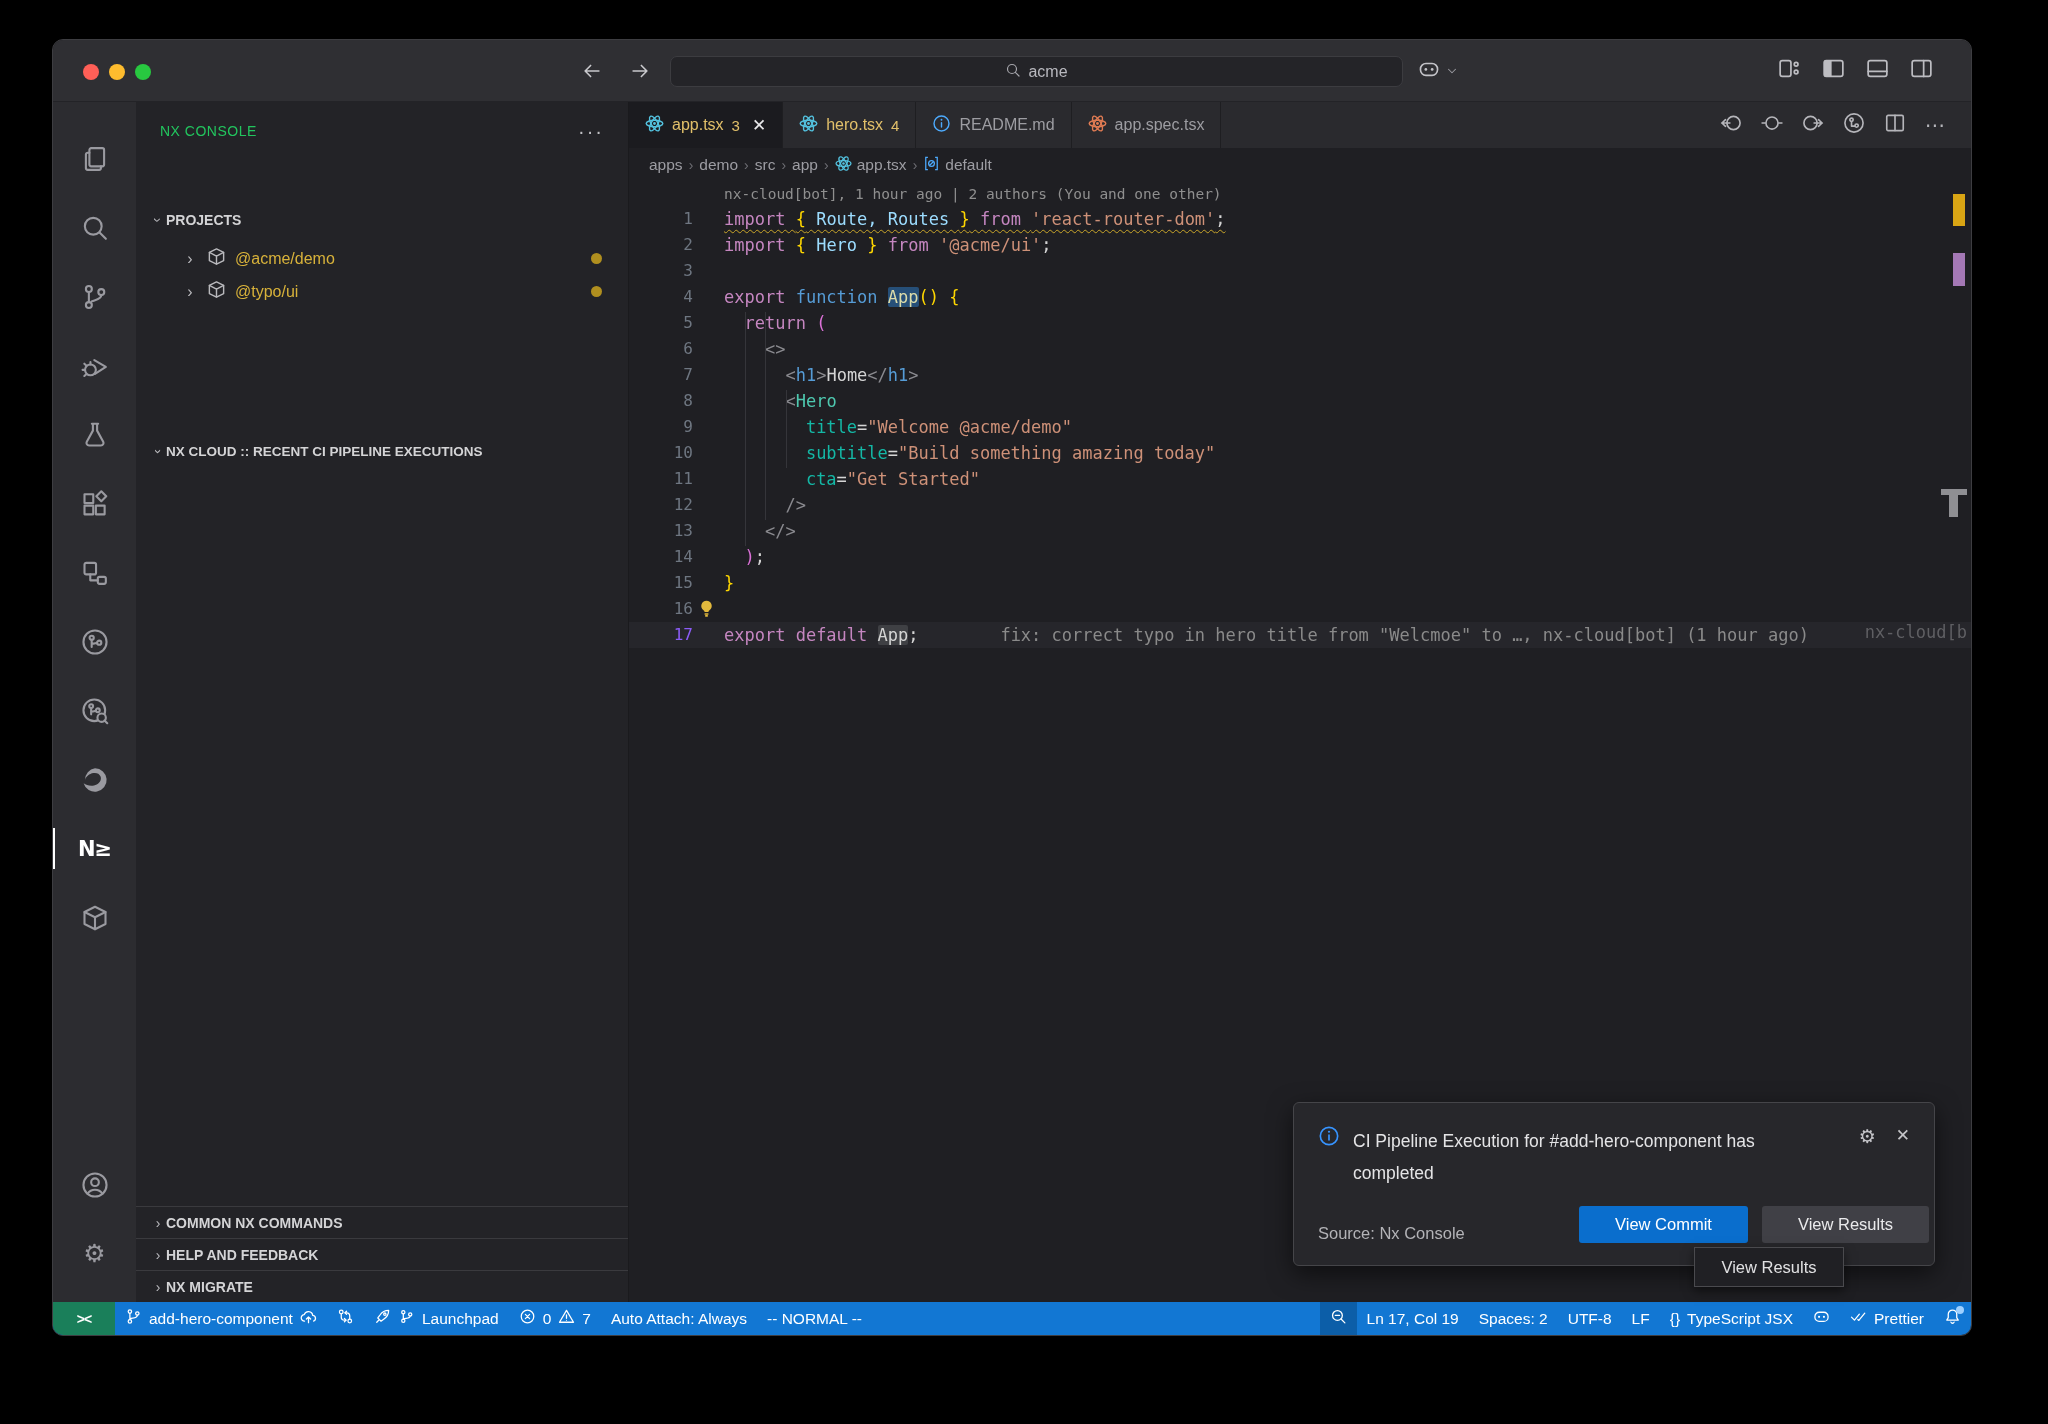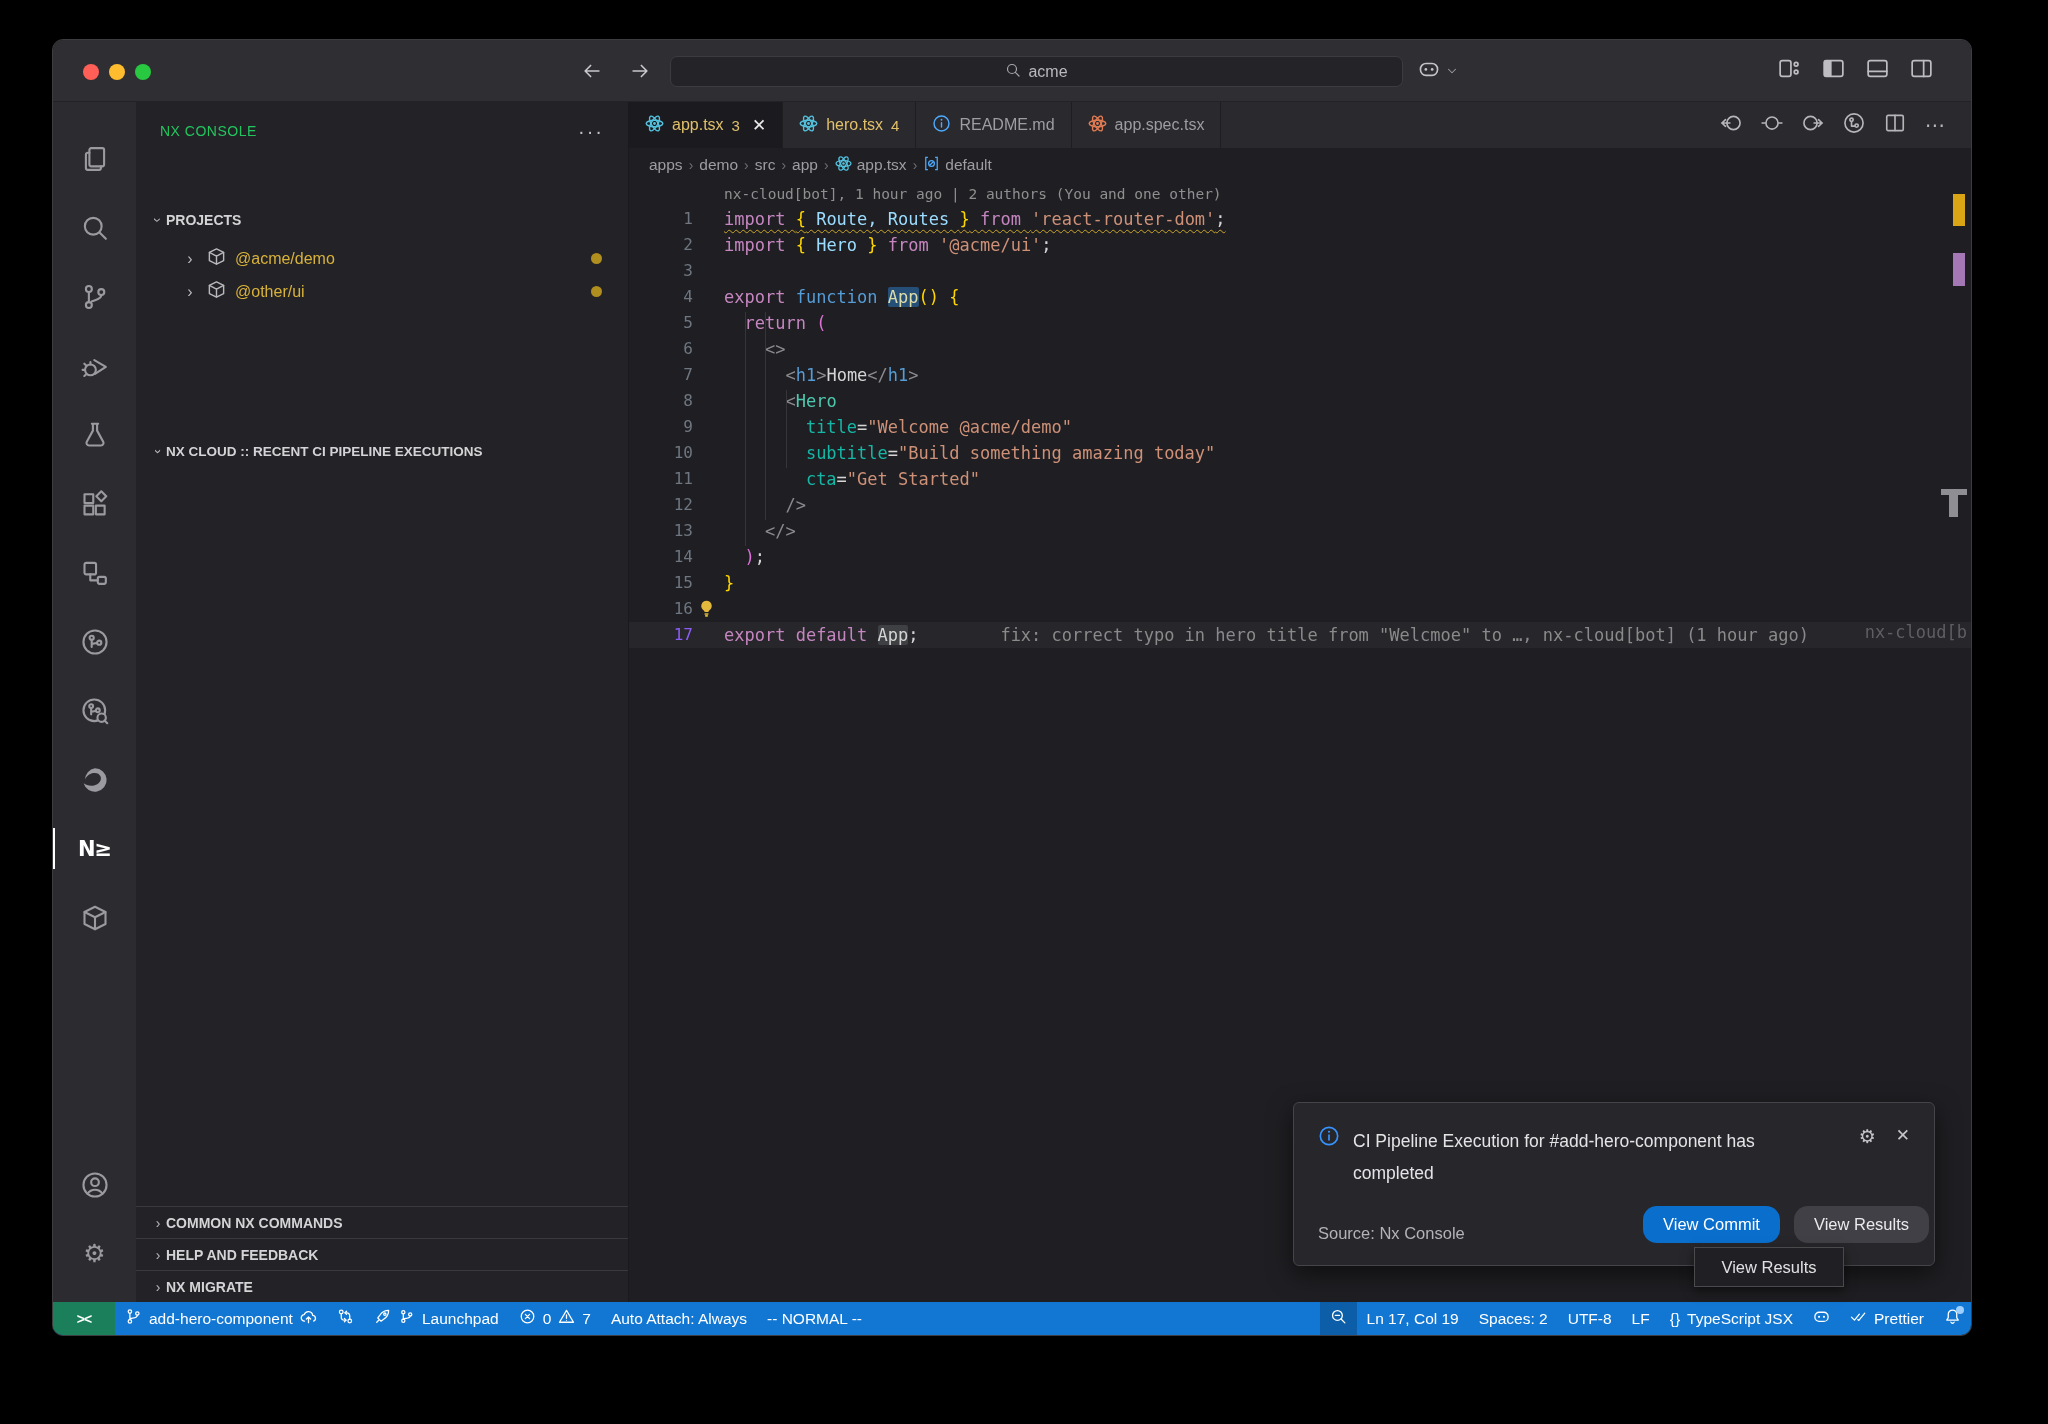--- a/index.html
+++ b/index.html
@@ -107,21 +107,21 @@
     border:1px solid #454549;border-radius:6px;box-shadow:0 8px 24px rgba(0,0,0,.55);z-index:20;padding:22px 24px 0 24px;color:#e4e4e6;}
   #toast-head{display:flex;gap:13px;}
   #toast-info svg{width:22px;height:22px;color:#3794ff;flex:none;}
   #toast-msg{font-size:17.5px;line-height:1.85;max-width:470px;}
   #toast-actions-top{margin-left:auto;display:flex;gap:20px;color:#c5c5c9;}
   #toast-actions-top .tgear{font-size:19px;}
   #toast-actions-top .tclose{font-size:17px;}
   #toast-foot{position:absolute;left:24px;right:5px;bottom:22px;display:flex;align-items:flex-end;}
   #toast-source{font-size:16.5px;color:#b3b3b7;}
   #toast-buttons{margin-left:auto;display:flex;gap:14px;}
-  .toast-btn{height:37px;padding:0 20px;font-size:16.5px;display:flex;align-items:center;border-radius:14px;}
+  .toast-btn{height:37px;padding:0 36px;font-size:16.5px;display:flex;align-items:center;border-radius:3px;}
   .btn-primary{background:#0a6ecd;color:#fff;}
   .btn-secondary{background:#404046;color:#eaeaec;}
   #tooltip{position:absolute;right:90px;bottom:-22px;width:150px;height:40px;background:#202024;border:1px solid #4a4a4e;
     color:#e0e0e2;font-size:16.5px;display:flex;align-items:center;justify-content:center;z-index:30;box-shadow:0 4px 10px rgba(0,0,0,.5);}
   
   #statusbar{height:33px;flex:none;background:#1277d3;display:flex;align-items:center;color:#fff;font-size:15.5px;position:relative;z-index:10;}
   .sb-item{display:flex;align-items:center;gap:7px;padding:0 10px;height:33px;}
   .sb-item svg{width:17px;height:17px;}
   #sb-remote{background:#1a7f5a;width:62px;justify-content:center;font-weight:bold;font-size:14px;letter-spacing:-1px;}
   .sb-right{margin-left:auto;display:flex;height:33px;}
@@ -302,21 +302,21 @@
                 </svg></span>
               <span class="proj-label">@acme/demo</span>
               <span class="dot"></span>
             </div>
             <div class="tree-item" style="top: 173px;">
               <span class="chev">›</span>
               <span class="cube"><svg viewBox="0 0 16 16" fill="none" stroke="currentColor" stroke-width="1.2" stroke-linecap="round" stroke-linejoin="round">
                   <path d="M8 1.6l6 3v6.8l-6 3-6-3V4.6z"></path>
                   <path d="M2 4.6l6 3 6-3M8 7.6V14.4"></path>
                 </svg></span>
-              <span class="proj-label">@other/ui</span>
+              <span class="proj-label">@typo/ui</span>
               <span class="dot"></span>
             </div>
           </div>
         <div id="sec-cloud" class="sec-header">
           <span class="chev open">›</span>
           <span>NX CLOUD :: RECENT CI PIPELINE EXECUTIONS</span>
         </div>
         <div id="collapsed-wrap">
             <div class="collapsed-sec sec-header" style="bottom: 64px; top: auto;">
               <span class="chev">›</span>

